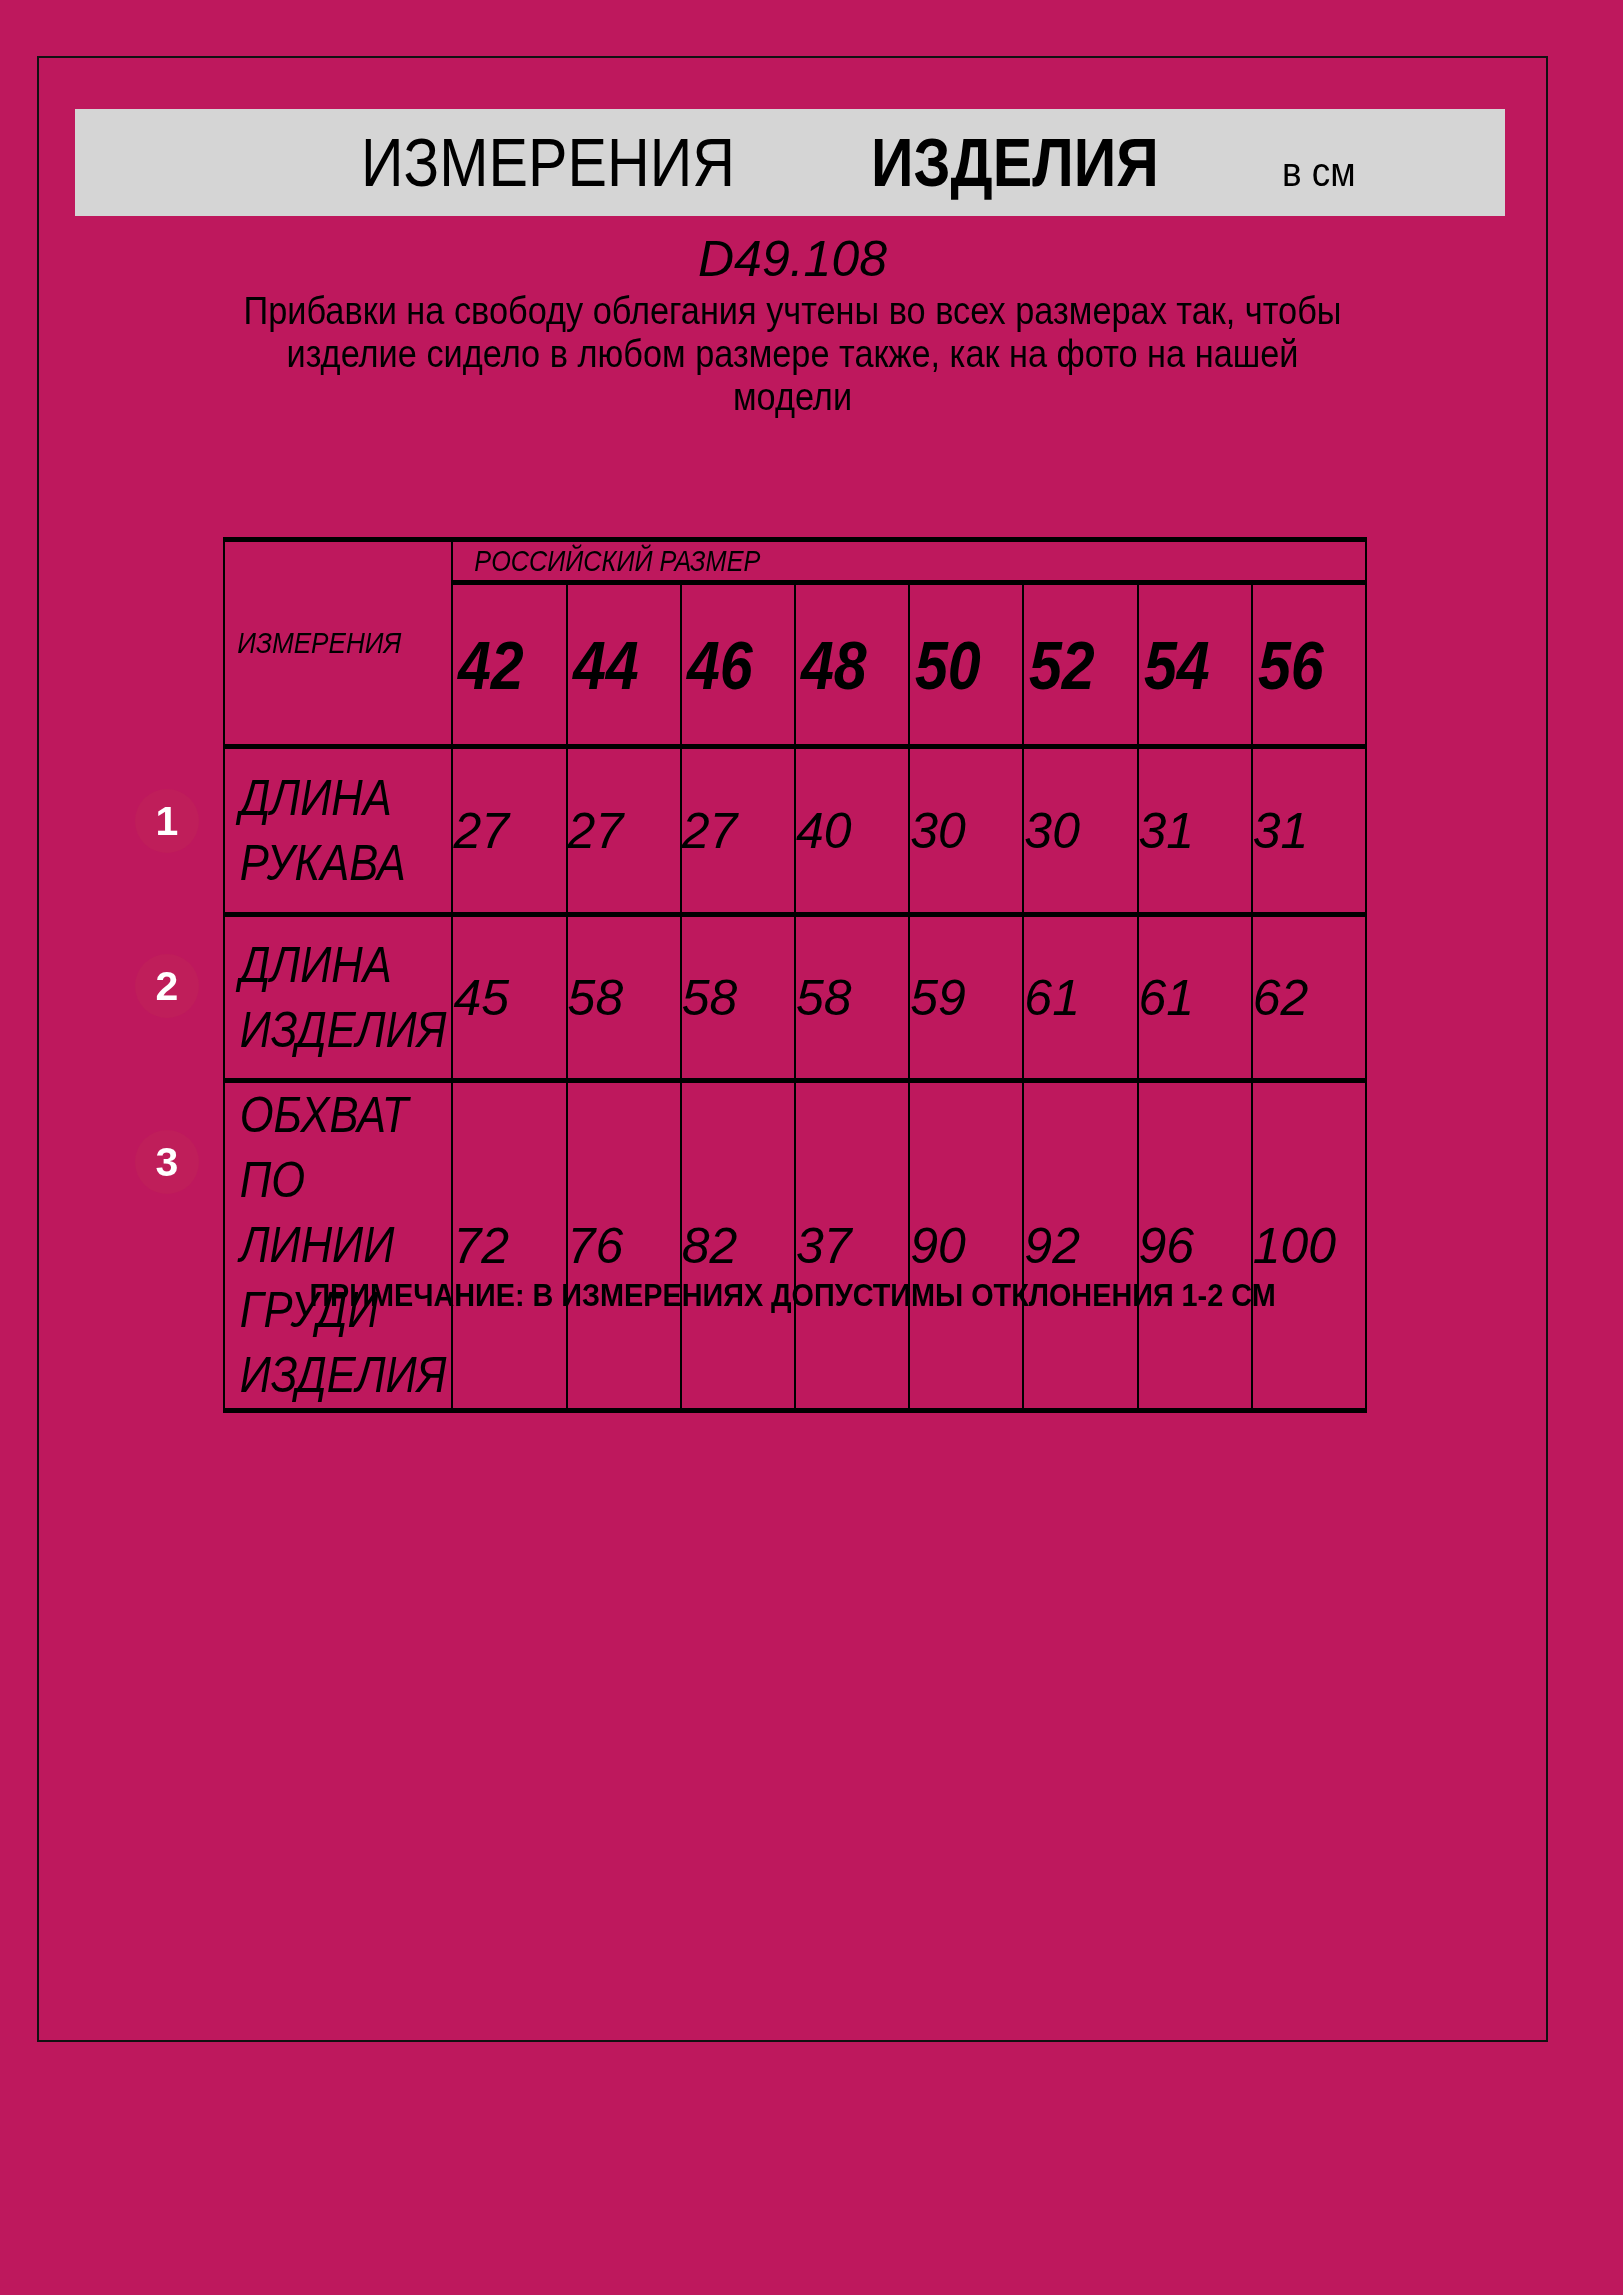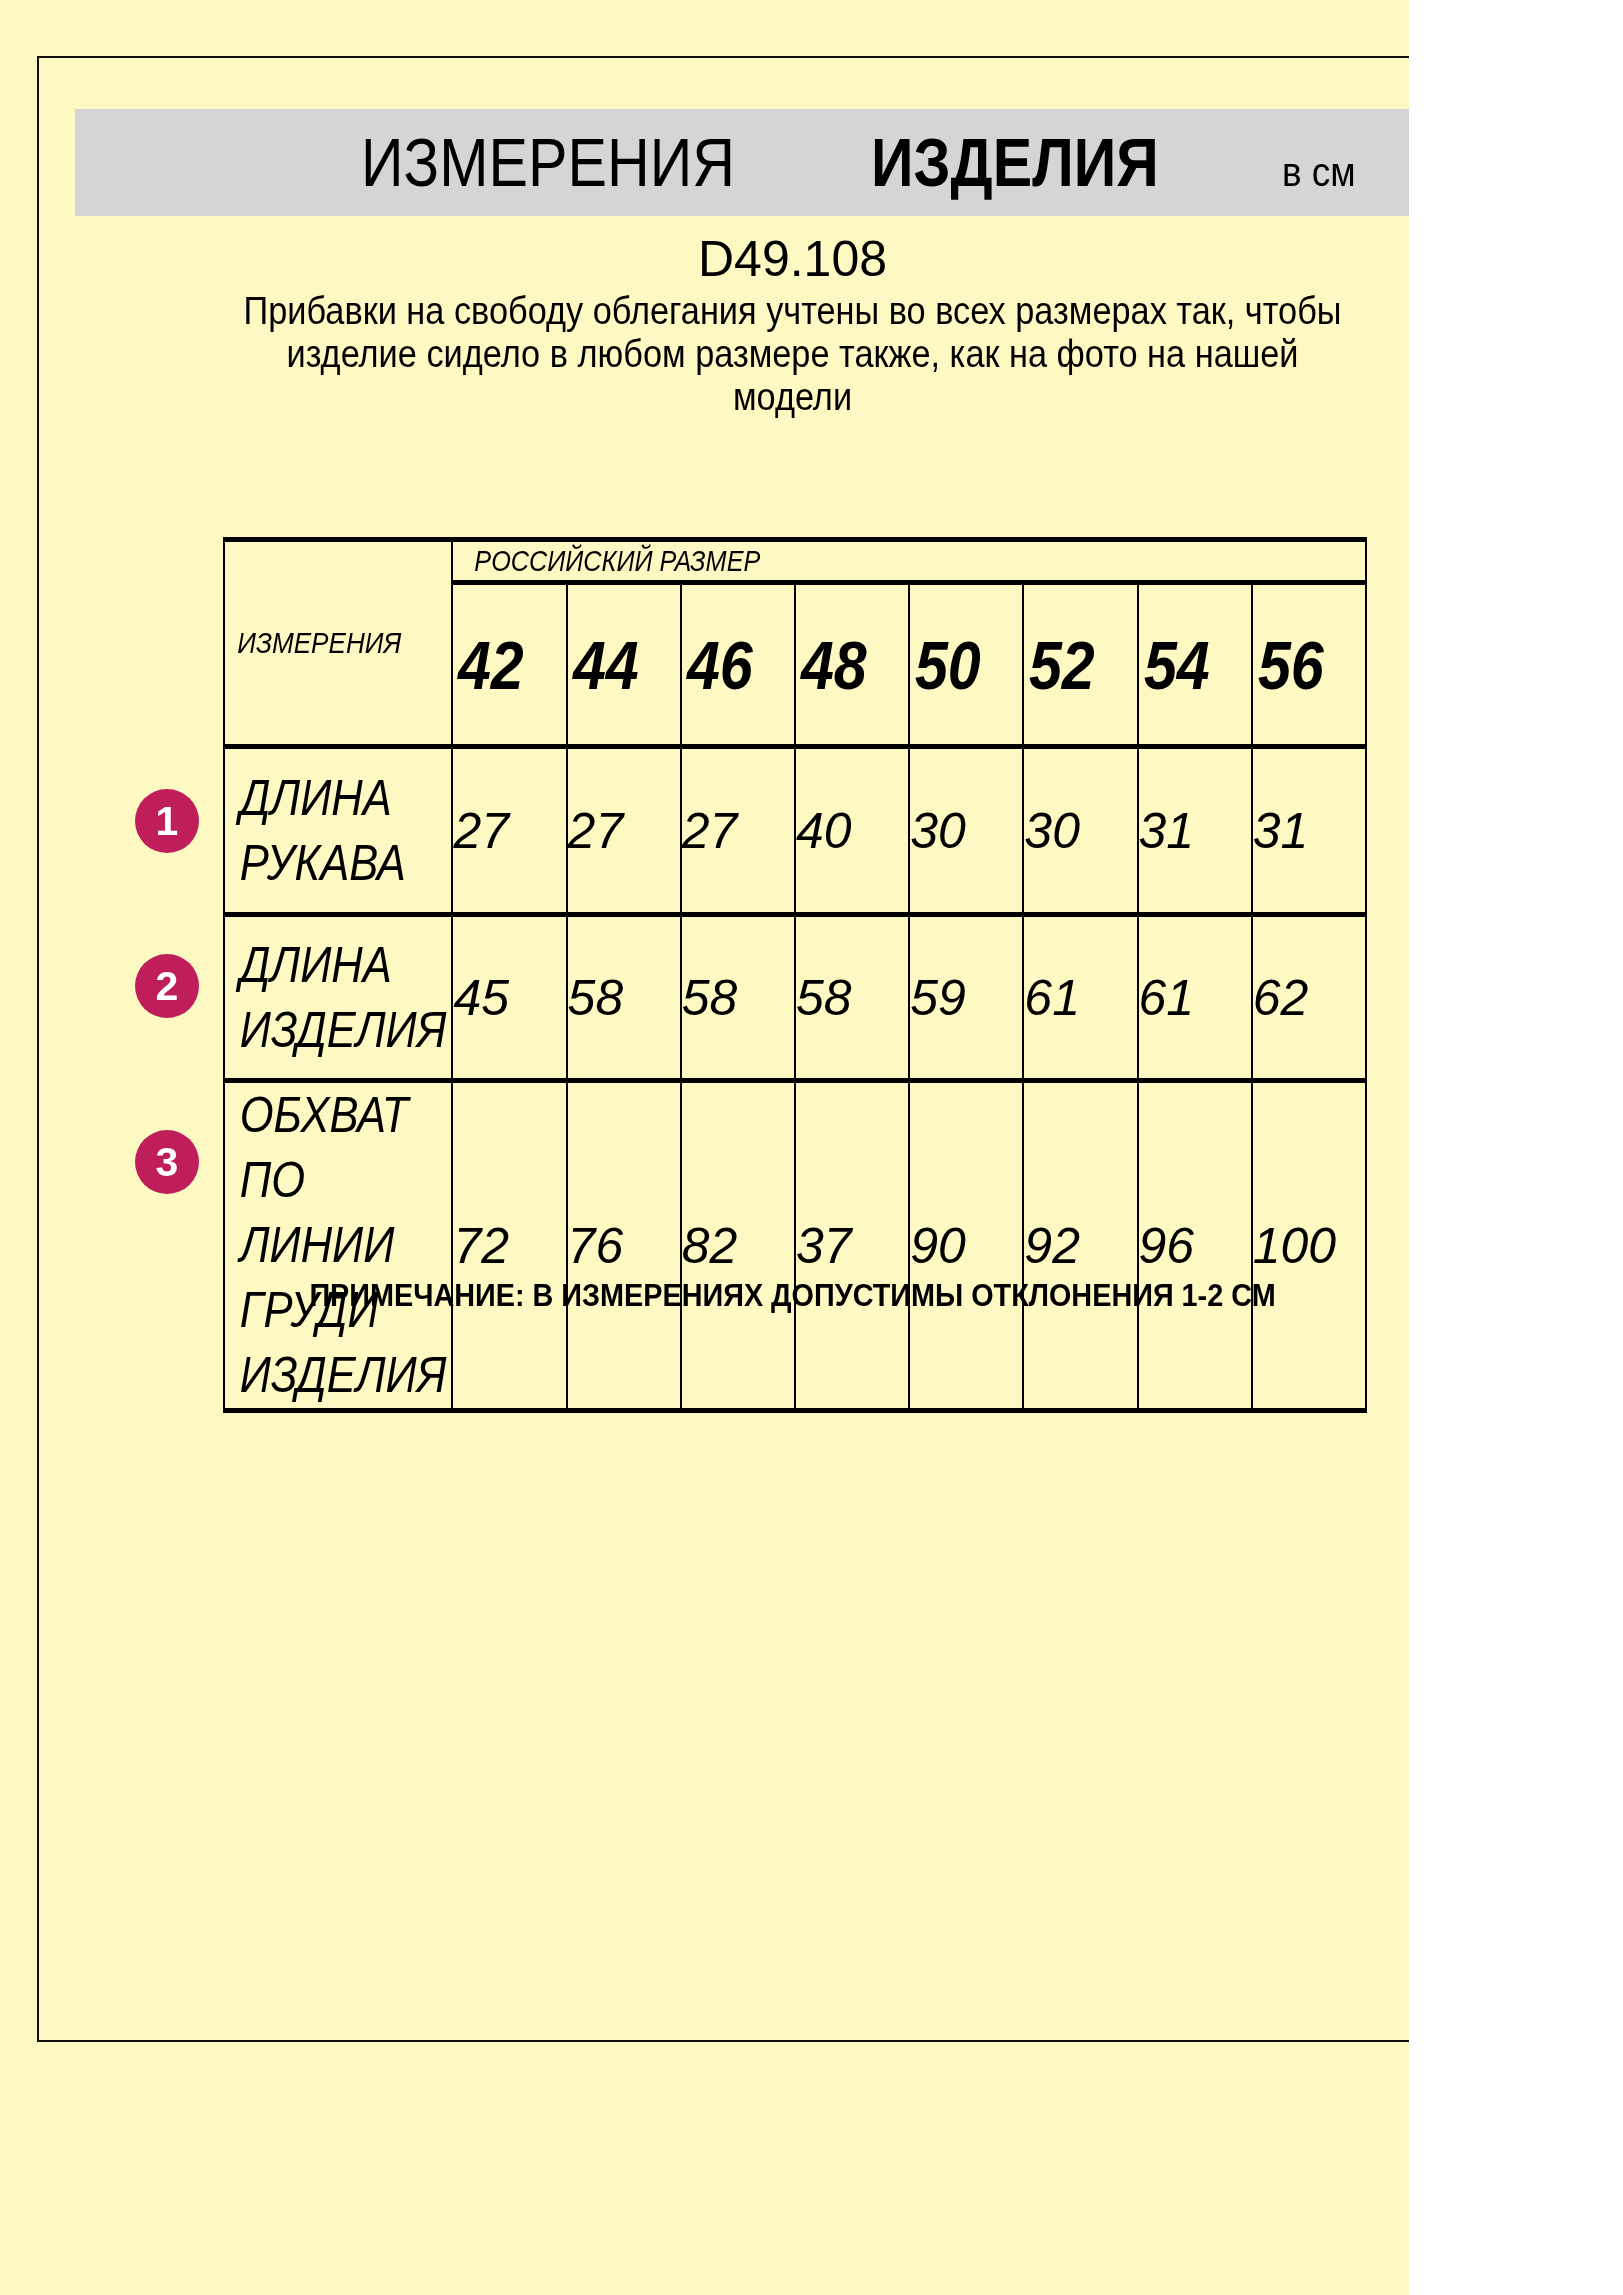--- a/index.html
+++ b/index.html
@@ -1,20 +1,20 @@
 <!DOCTYPE html>
 <html style="font-size:10.5px"><head>
 <meta charset="utf-8">
 <style>
   html, body { margin: 0; padding: 0; background: #ffffff; }
   .page {
     position: relative;
-    width: 1409px;
+    width: 1623px;
     height: 2295px;
-    background: #fef9c3;
+    background: #be185d;
     font-family: "Liberation Sans", "DejaVu Sans", sans-serif;
     color: #000;
     overflow: hidden;
   }
   .frame {
     position: absolute;
     left: 37px; top: 56px;
     width: 1511px; height: 1986px;
     border: 2px solid #111;
     box-sizing: border-box;
@@ -56,20 +56,21 @@
     transform: scaleX(0.9);
     transform-origin: left center;
   }
   .article {
     position: absolute;
     left: 37px; top: 230px;
     width: 1511px;
     text-align: center;
     font-size: 50px;
     font-weight: 400;
+    font-style: italic;
   }
   .intro {
     position: absolute;
     left: 37px; top: 289px;
     width: 1511px;
     text-align: center;
     font-size: 39px;
     line-height: 43px;
     transform: scaleX(0.88);
     transform-origin: center top;

